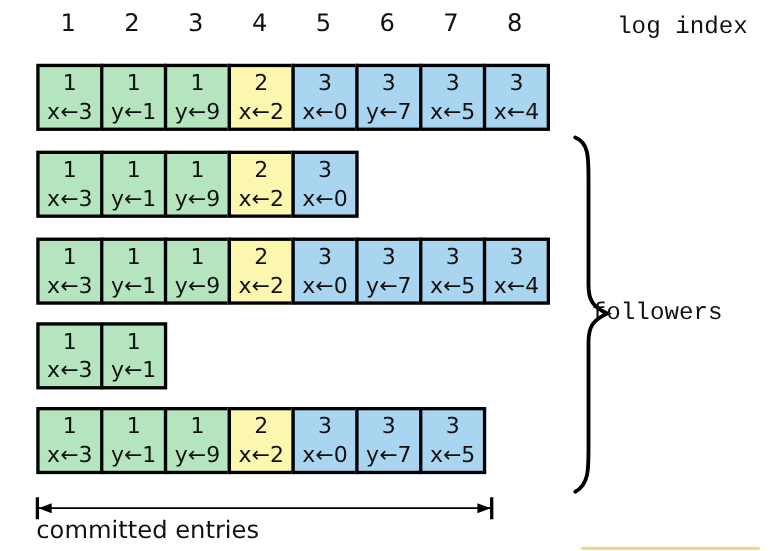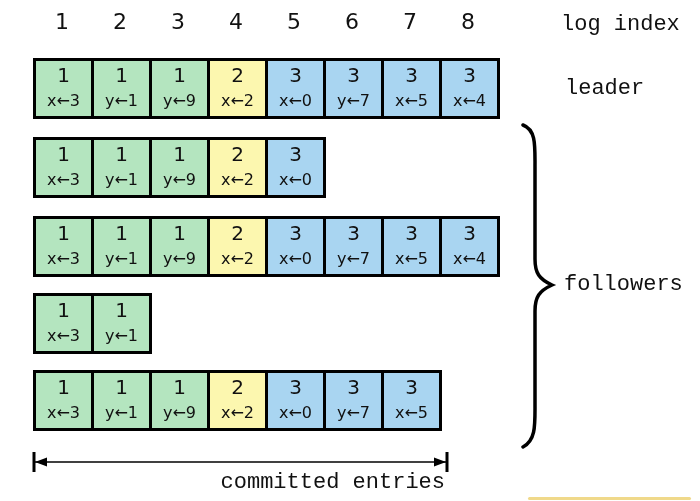--- a/index.html
+++ b/index.html
@@ -41,40 +41,39 @@
     border: 3px solid #000000;
     padding-top: 2px;
     text-align: center;
   }
   .cell + .cell { margin-left: -3px; }
   .cell .term {
     font-size: 20px;
     line-height: 25px;
   }
   .cell .cmd {
-    font-size: 16px;
+    font-size: 20px;
     line-height: 26px;
     white-space: nowrap;
   }
   .side-label {
     position: absolute;
     font-size: 22px;
     line-height: 30px;
     white-space: nowrap;
     font-family: Liberation Mono, monospace;
   }
   .committed-label {
     position: absolute;
     left: 33px;
     top: 469px;
     width: 412px;
-    text-align: right;
+    text-align: left;
     font-size: 22px;
     line-height: 28px;
-    font-family: Liberation Mono, monospace;
   }
   .brace-svg {
     position: absolute;
     left: 514px;
     top: 121px;
   }
   .arrow-svg {
     position: absolute;
     left: 29px;
     top: 448px;
@@ -132,21 +131,20 @@
       </div>
       <div class="cell" style="background: rgb(169, 213, 241);">
         <div class="term">3</div>
         <div class="cmd">x←5</div>
       </div>
       <div class="cell" style="background: rgb(169, 213, 241);">
         <div class="term">3</div>
         <div class="cmd">x←4</div>
       </div>
     </div>
-  <div class="side-label" style="left:565px; top:74px">leader</div>
 
   <div class="log-row" style="top:137px">
       <div class="cell" style="background: rgb(180, 229, 191);">
         <div class="term">1</div>
         <div class="cmd">x←3</div>
       </div>
       <div class="cell" style="background: rgb(180, 229, 191);">
         <div class="term">1</div>
         <div class="cmd">y←1</div>
       </div>
@@ -240,21 +238,21 @@
 
   <svg class="brace-svg" width="46" height="330" viewBox="0 0 46 330">
     <path d="M 9 4
              C 22 9, 21 24, 21 46
              L 21 138
              C 21 152, 25 158, 38 164
              C 25 170, 21 176, 21 190
              L 21 282
              C 21 304, 22 319, 9 326" fill="none" stroke="#000000" stroke-width="3.5" stroke-linecap="round"></path>
   </svg>
-  <div class="side-label" style="left:564px; top:270px">followers</div>
+  <div class="side-label" style="left:538px; top:270px">followers</div>
 
   <svg class="arrow-svg" width="424" height="28" viewBox="0 0 424 28">
     <line x1="5" y1="14" x2="418" y2="14" stroke="#000000" stroke-width="1.6"></line>
     <line x1="5" y1="4" x2="5" y2="24" stroke="#000000" stroke-width="3"></line>
     <line x1="418" y1="4" x2="418" y2="24" stroke="#000000" stroke-width="3"></line>
     <polygon points="6,14 18,9.5 18,18.5" fill="#000000"></polygon>
     <polygon points="417,14 405,9.5 405,18.5" fill="#000000"></polygon>
   </svg>
   <div class="committed-label">committed entries</div>
 

